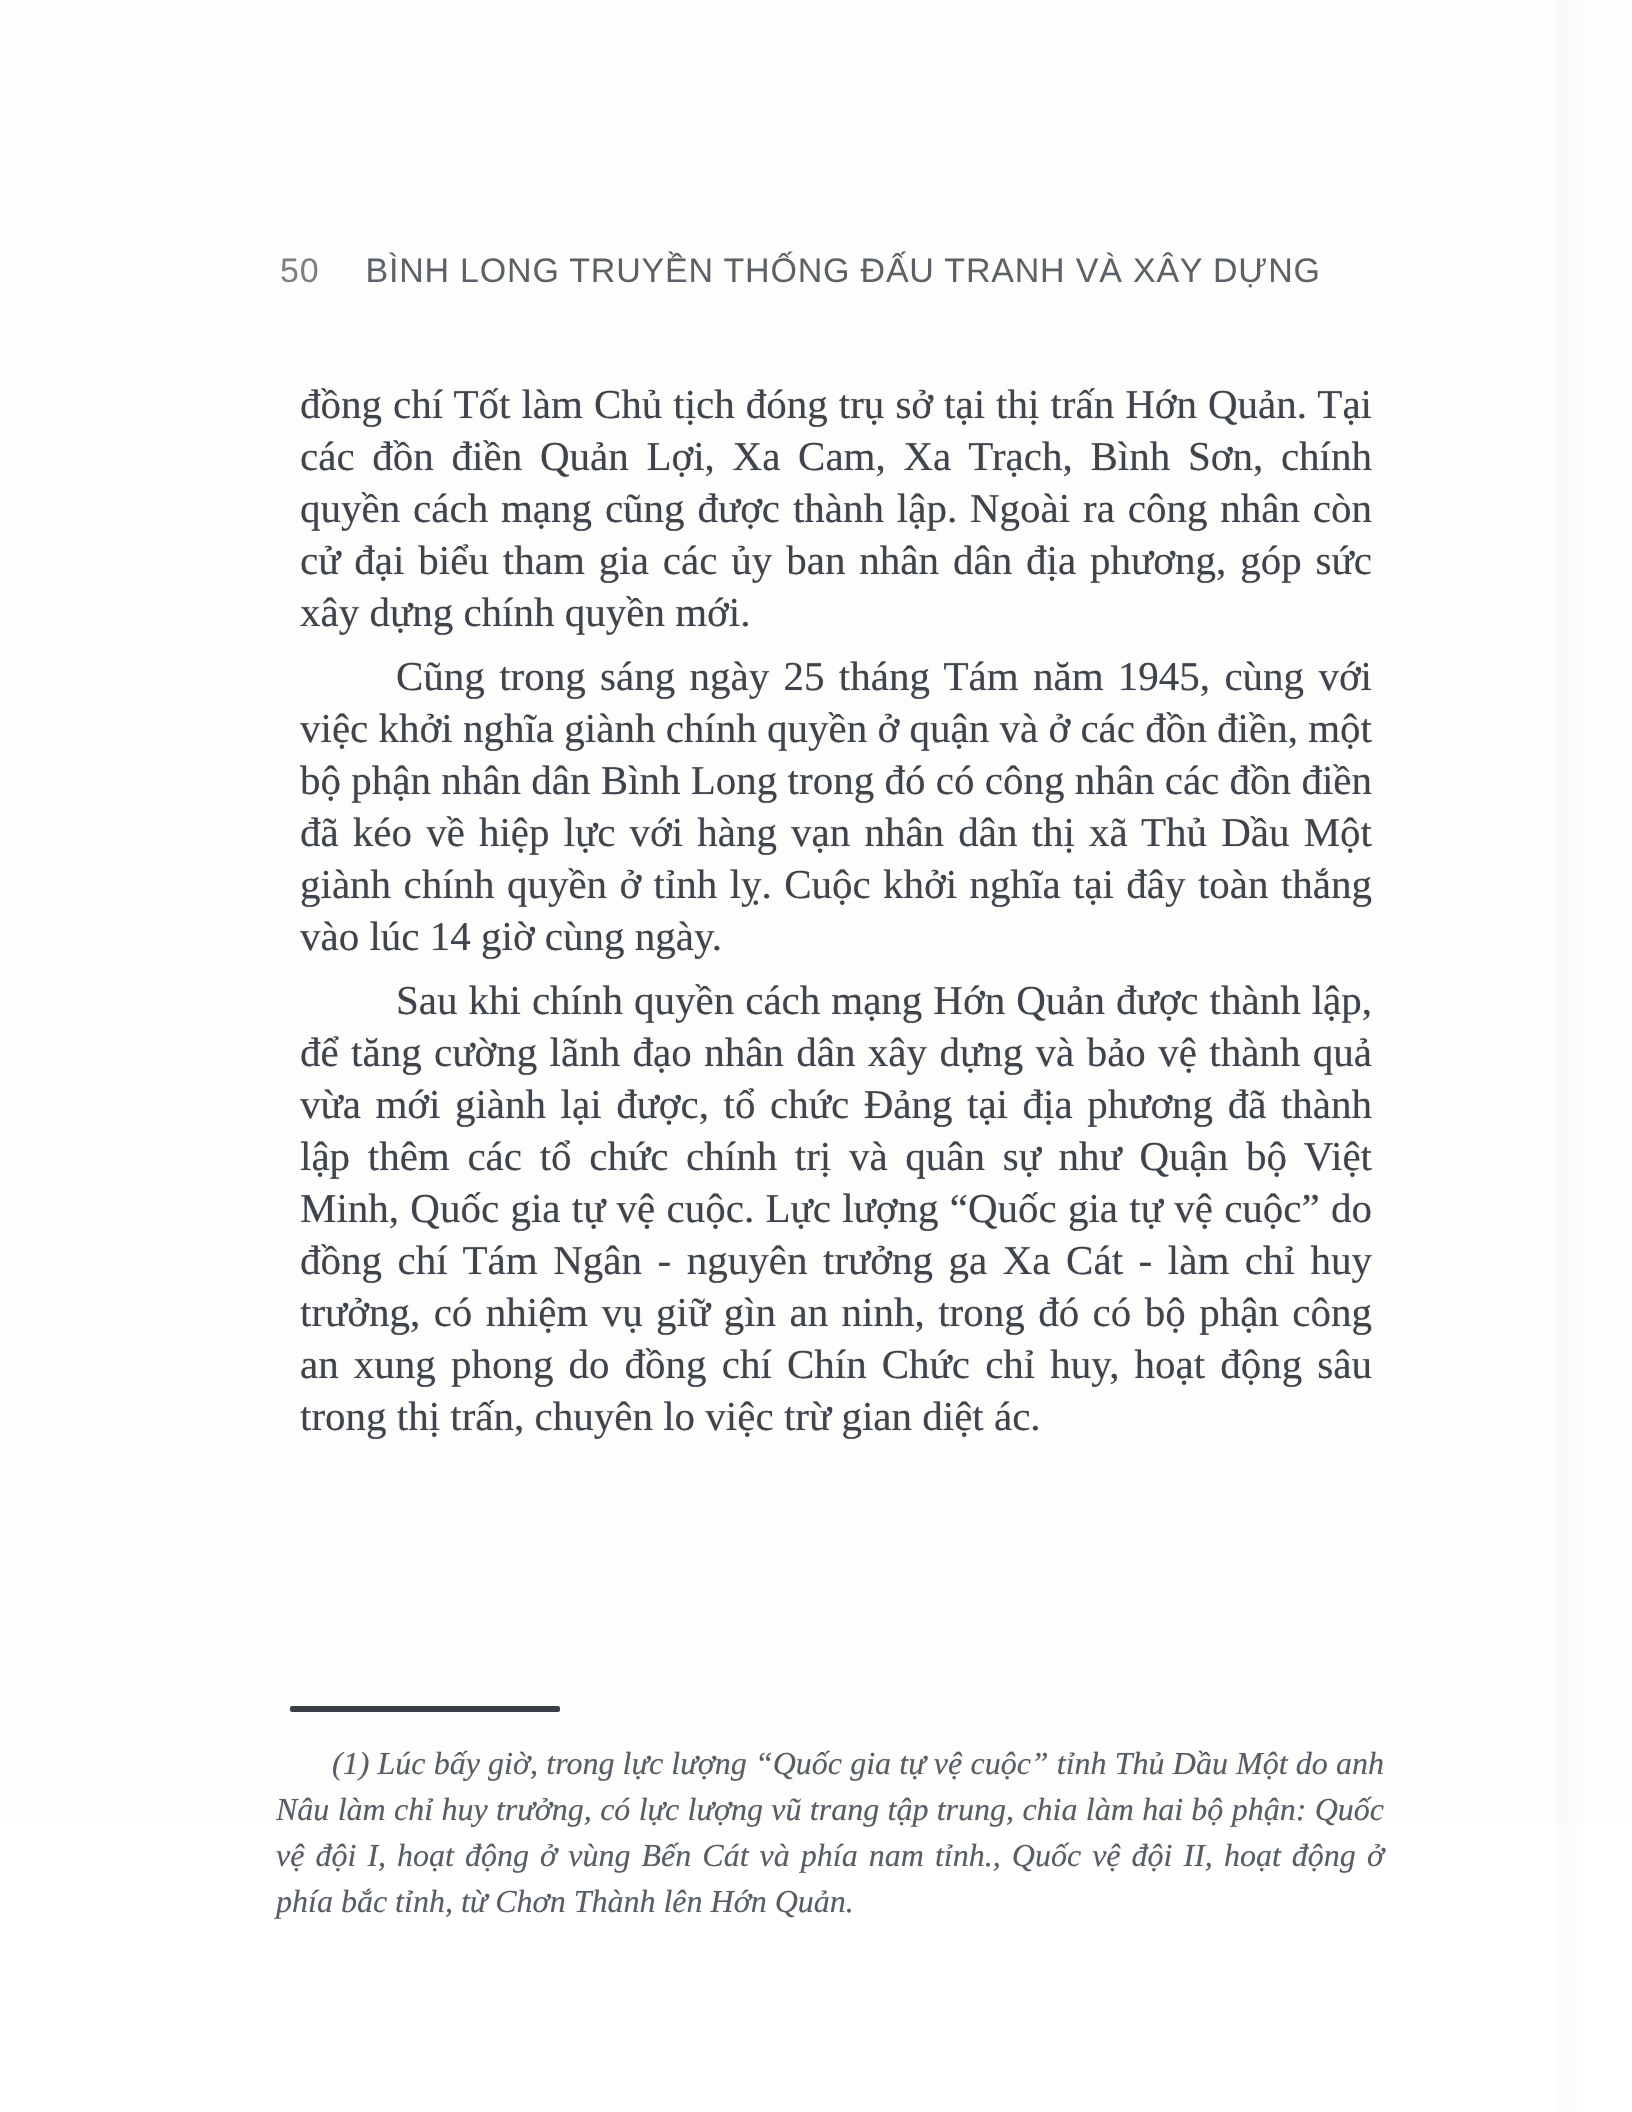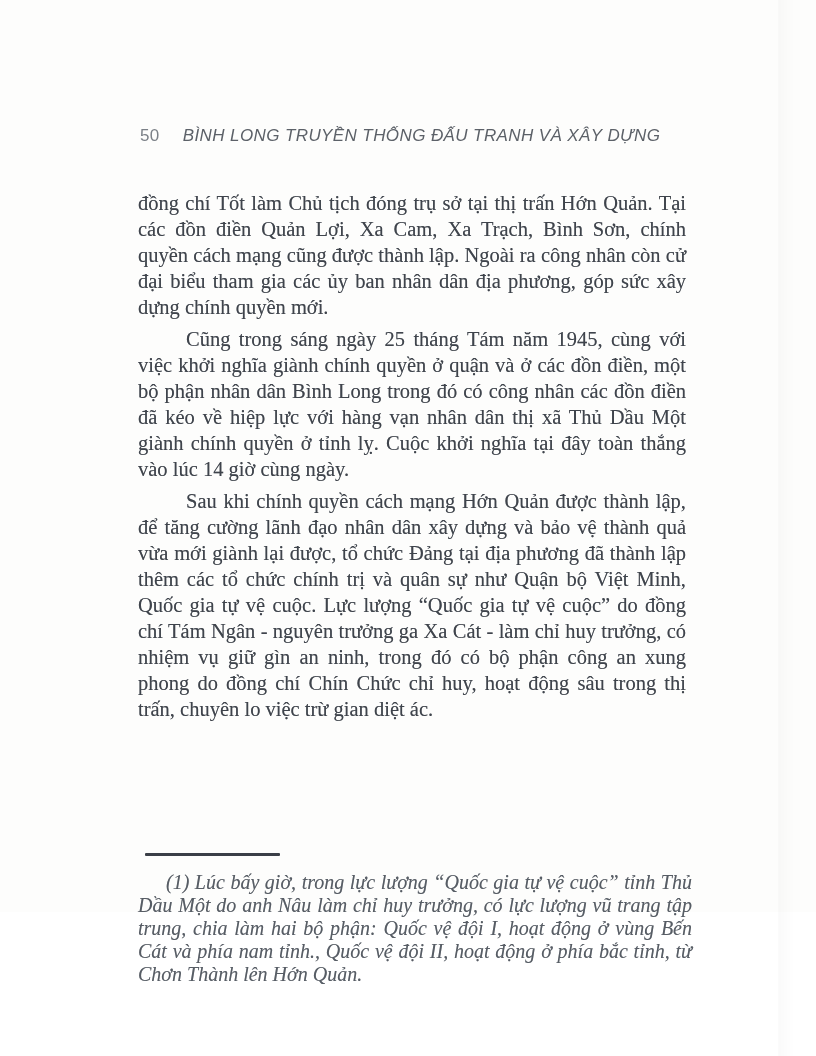--- a/index.html
+++ b/index.html
@@ -43,38 +43,37 @@
     white-space: nowrap;
     display: flex;
     align-items: baseline;
   }
   .page-num {
     color: #7b8087;
     margin-right: 23px;
   }
   .header-title {
     color: #5c6168;
-    font-style: italic;
   }
 
   
   .body-text {
     position: absolute;
     top: 190px;
     left: 138px;
     width: 548px;
     font-family: "Liberation Serif", "DejaVu Serif", serif;
     font-size: 20.5px;
     line-height: 26px;
     color: #3f444c;
     text-align: justify;
     text-shadow: 0 0 0.5px rgba(63,68,76,0.45);
   }
   .body-text p {
-    margin: 0 0 6px 0;
+    margin: 0 0 6px 12px;
     text-indent: 48px;
   }
   .body-text p.first {
     text-indent: 0;
   }
   .body-text sup {
     font-size: 12px;
     line-height: 0;
     vertical-align: 6px;
   }
@@ -90,21 +89,21 @@
     width: 135px;
     height: 2.5px;
     margin-left: 7px;
     background: #3a3f47;
     border-radius: 1px;
   }
   .footnote-text {
     margin: 15px 0 0 0;
     font-family: "Liberation Serif", "DejaVu Serif", serif;
     font-style: italic;
-    font-size: 20px;
+    font-size: 16px;
     line-height: 23px;
     color: #575d65;
     text-align: justify;
     text-indent: 28px;
     text-shadow: 0 0 0.5px rgba(87,93,101,0.4);
   }
 </style>
 </head>
 <body>
 

